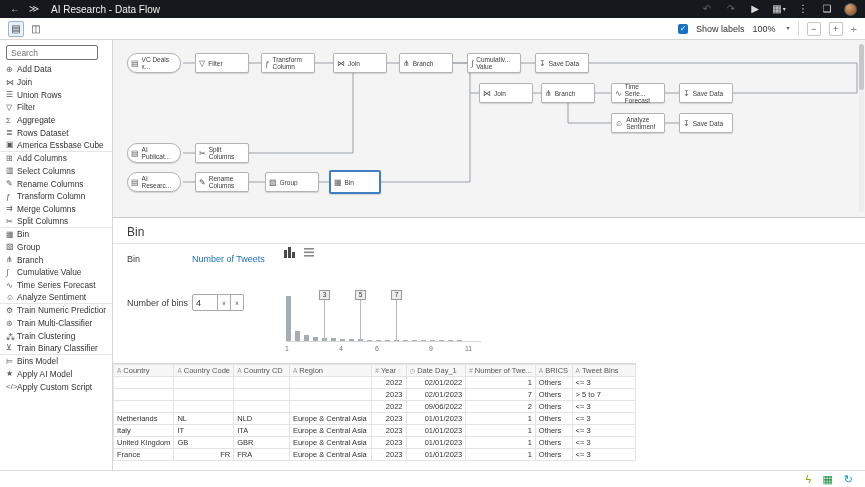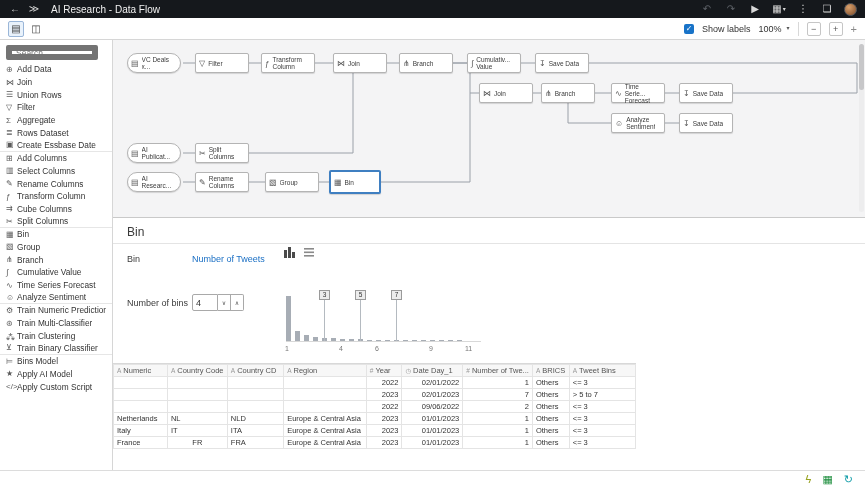--- a/index.html
+++ b/index.html
@@ -11,27 +11,27 @@
 .tb-title{font-size:10px;color:#f0f0f0;margin-left:5px;white-space:nowrap}
 .tb-spacer{flex:1}
 .tb-group{display:flex;align-items:center;gap:10px}
 .tb-caret{font-size:6px;vertical-align:middle;margin-left:1px}
 .avatar{width:13px;height:13px;border-radius:50%;background:radial-gradient(circle at 35% 30%,#d9a06b,#7a4a2a);border:1px solid #56595e}
 .toolbar2{position:absolute;left:0;top:18px;width:865px;height:22px;background:#fff;border-bottom:1px solid #d6d6d6;display:flex;align-items:center;padding:0 8px}
 .t2-btn{width:16px;height:16px;border:1px solid transparent;display:flex;align-items:center;justify-content:center;font-size:10px;color:#444;margin-right:4px;border-radius:2px;cursor:pointer}
 .t2-btn.active{border-color:#9ab6d8;background:#e9f2fb}
 .t2-right{margin-left:auto;display:flex;align-items:center;gap:8px;font-size:9px;color:#333}
 .checkbox{width:10px;height:10px;background:#1873c8;border-radius:2px;color:#fff;font-size:8px;line-height:10px;text-align:center;cursor:pointer}
-.zoom{display:flex;align-items:flex-start;gap:5px;cursor:pointer}
+.zoom{display:flex;align-items:flex-start;gap:11px;cursor:pointer}
 .zcaret{font-size:6px;color:#555}
 .sep{width:1px;height:14px;background:#d8d8d8}
 .zbtn{width:14px;height:14px;border:1px solid #c6c6c6;border-radius:2px;background:#fff;display:flex;align-items:center;justify-content:center;font-size:9px;color:#555;cursor:pointer}
 .pan{color:#8a8a8a;font-size:11px;cursor:pointer}
 .sidebar{position:absolute;left:0;top:40px;width:113px;bottom:17px;background:#fff;border-right:1px solid #d6d6d6;overflow:hidden}
-.search{margin:5px 6px 3px 6px;width:92px;height:15px;border:6px solid #737373;border-radius:2px;font-family:inherit;font-size:8.5px;padding:0 4px;color:#333;display:block}
+.search{margin:5px 6px 3px 6px;width:92px;height:15px;border:1px solid #737373;border-radius:2px;font-family:inherit;font-size:8.5px;padding:0 4px;color:#333;display:block}
 .side-item{display:flex;align-items:center;height:12.7px;padding:0 6px;cursor:pointer}
 .side-item.group-end{border-bottom:1px solid #e6e6e6}
 .si-icon{width:11px;font-size:8px;color:#5a5a5a;flex:0 0 auto}
 .si-label{font-size:8.3px;color:#333;white-space:nowrap;overflow:hidden}
 .canvas{position:absolute;left:113px;top:40px;width:752px;height:178px;background:#f4f4f5;border-bottom:1px solid #c9c9c9}
 .edges{position:absolute;left:0;top:0}
 .edges polyline{fill:none;stroke:#9aa0a8;stroke-width:1}
 .node{position:absolute;width:54px;height:20px;background:#fff;border:1px solid #b4b4b4;border-radius:2px;display:flex;align-items:center;padding:1px 3px;box-shadow:0 1px 1px rgba(0,0,0,.14);cursor:pointer;z-index:1}
 .node.dataset{border-radius:10px}
 .node.selected{width:52px;height:24px;border:2px solid #3f7fc1;z-index:2}
@@ -127,41 +127,41 @@
       <div class="side-item">
         <span class="si-icon">Σ</span>
         <span class="si-label">Aggregate</span>
       </div>
       <div class="side-item">
         <span class="si-icon">≣</span>
         <span class="si-label">Rows Dataset</span>
       </div>
       <div class="side-item group-end">
         <span class="si-icon">▣</span>
-        <span class="si-label">Create Essbase Date</span>
+        <span class="si-label">America Essbase Cube</span>
       </div>
       <div class="side-item">
         <span class="si-icon">⊞</span>
         <span class="si-label">Add Columns</span>
       </div>
       <div class="side-item">
         <span class="si-icon">▥</span>
         <span class="si-label">Select Columns</span>
       </div>
       <div class="side-item">
         <span class="si-icon">✎</span>
         <span class="si-label">Rename Columns</span>
       </div>
       <div class="side-item">
         <span class="si-icon">ƒ</span>
         <span class="si-label">Transform Column</span>
       </div>
       <div class="side-item">
         <span class="si-icon">⇉</span>
-        <span class="si-label">Cube Columns</span>
+        <span class="si-label">Merge Columns</span>
       </div>
       <div class="side-item group-end">
         <span class="si-icon">✂</span>
         <span class="si-label">Split Columns</span>
       </div>
       <div class="side-item">
         <span class="si-icon">▦</span>
         <span class="si-label">Bin</span>
       </div>
       <div class="side-item">
@@ -401,21 +401,21 @@
           <col style="width: 57px;">
           <col style="width: 83px;">
           <col style="width: 37px;">
           <col style="width: 62px;">
           <col style="width: 61px;">
           <col style="width: 37px;">
           <col style="width: 69px;">
         </colgroup>
       <thead>
           <tr>
-            <th><span class="col-icon">A</span><span>Numeric</span></th>
+            <th><span class="col-icon">A</span><span>Country</span></th>
             <th><span class="col-icon">A</span><span>Country Code</span></th>
             <th><span class="col-icon">A</span><span>Country CD</span></th>
             <th><span class="col-icon">A</span><span>Region</span></th>
             <th><span class="col-icon">#</span><span>Year</span></th>
             <th><span class="col-icon">◷</span><span>Date Day_1</span></th>
             <th><span class="col-icon">#</span><span>Number of Twe...</span></th>
             <th><span class="col-icon">A</span><span>BRICS</span></th>
             <th><span class="col-icon">A</span><span>Tweet Bins</span></th>
           </tr>
         </thead>
@@ -469,22 +469,33 @@
             <td style="text-align: left;">IT</td>
             <td style="text-align: left;">ITA</td>
             <td style="text-align: left;">Europe &amp; Central Asia</td>
             <td style="text-align: right;">2023</td>
             <td style="text-align: right;">01/01/2023</td>
             <td style="text-align: right;">1</td>
             <td style="text-align: left;">Others</td>
             <td style="text-align: left;">&lt;= 3</td>
           </tr>
           <tr>
+            <td style="text-align: left;">United Kingdom</td>
+            <td style="text-align: left;">GB</td>
+            <td style="text-align: left;">GBR</td>
+            <td style="text-align: left;">Europe &amp; Central Asia</td>
+            <td style="text-align: right;">2023</td>
+            <td style="text-align: right;">01/01/2023</td>
+            <td style="text-align: right;">1</td>
+            <td style="text-align: left;">Others</td>
+            <td style="text-align: left;">&lt;= 3</td>
+          </tr>
+          <tr>
             <td style="text-align: left;">France</td>
-            <td style="text-align: center;">FR</td>
+            <td style="text-align: right;">FR</td>
             <td style="text-align: left;">FRA</td>
             <td style="text-align: left;">Europe &amp; Central Asia</td>
             <td style="text-align: right;">2023</td>
             <td style="text-align: right;">01/01/2023</td>
             <td style="text-align: right;">1</td>
             <td style="text-align: left;">Others</td>
             <td style="text-align: left;">&lt;= 3</td>
           </tr>
         </tbody>
     </table>

